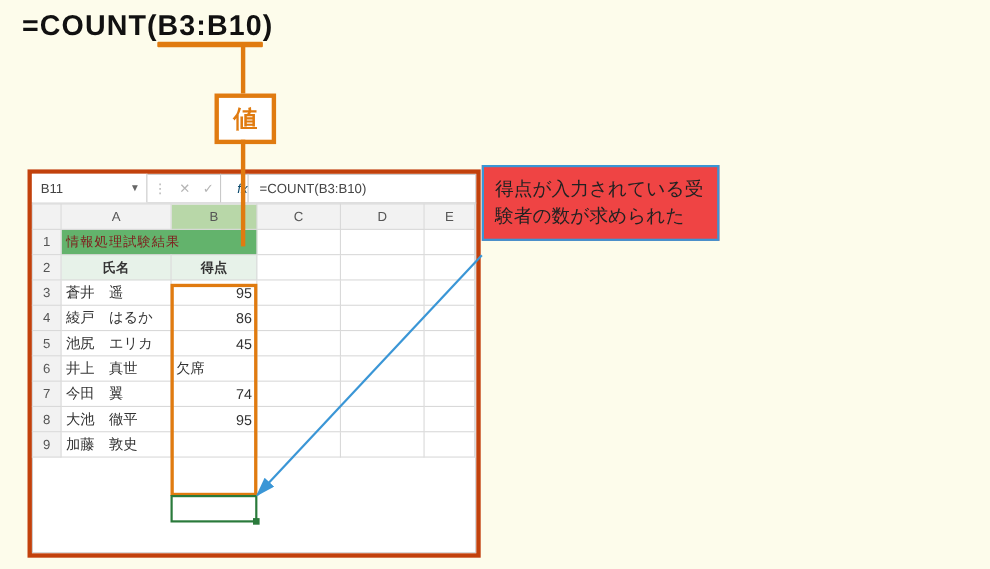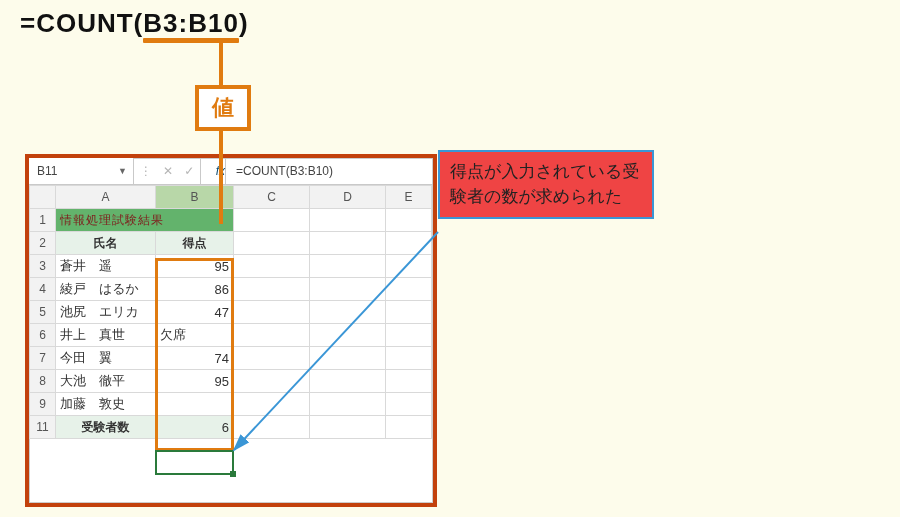--- a/index.html
+++ b/index.html
@@ -208,21 +208,21 @@
         <th class="rowhdr">4</th>
         <td class="name-cell">綾戸　はるか</td>
         <td class="num-cell">86</td>
         <td></td>
             <td></td>
             <td></td>
       </tr>
       <tr>
         <th class="rowhdr">5</th>
         <td class="name-cell">池尻　エリカ</td>
-        <td class="num-cell">47</td>
+        <td class="num-cell">45</td>
         <td></td>
             <td></td>
             <td></td>
       </tr>
       <tr>
         <th class="rowhdr">6</th>
         <td class="name-cell">井上　真世</td>
         <td class="name-cell">欠席</td>
         <td></td>
             <td></td>
@@ -241,28 +241,20 @@
         <td class="name-cell">大池　徹平</td>
         <td class="num-cell">95</td>
         <td></td>
             <td></td>
             <td></td>
       </tr>
       <tr>
         <th class="rowhdr">9</th>
         <td class="name-cell">加藤　敦史</td>
         <td class="num-cell"></td>
-        <td></td>
-            <td></td>
-            <td></td>
-      </tr>
-      <tr class="sel">
-        <th class="rowhdr">11</th>
-        <td class="hdr2">受験者数</td>
-        <td class="result-cell">6</td>
         <td></td>
             <td></td>
             <td></td>
       </tr>
     </tbody>
       </table>
 
     <div class="range-hl" style="left:126px;top:73px;width:79px;height:193px;"></div>
 
     <div class="cell-sel" style="left:126px;top:265px;width:79px;height:25px;">

